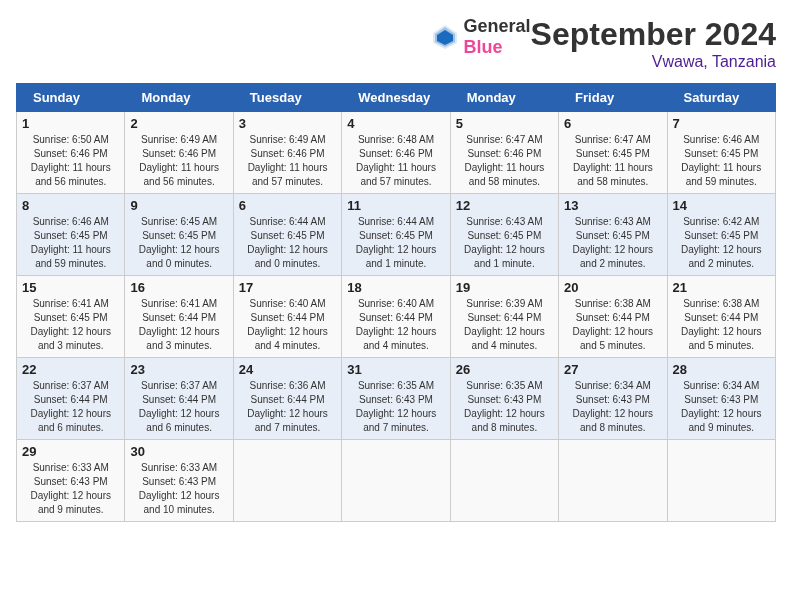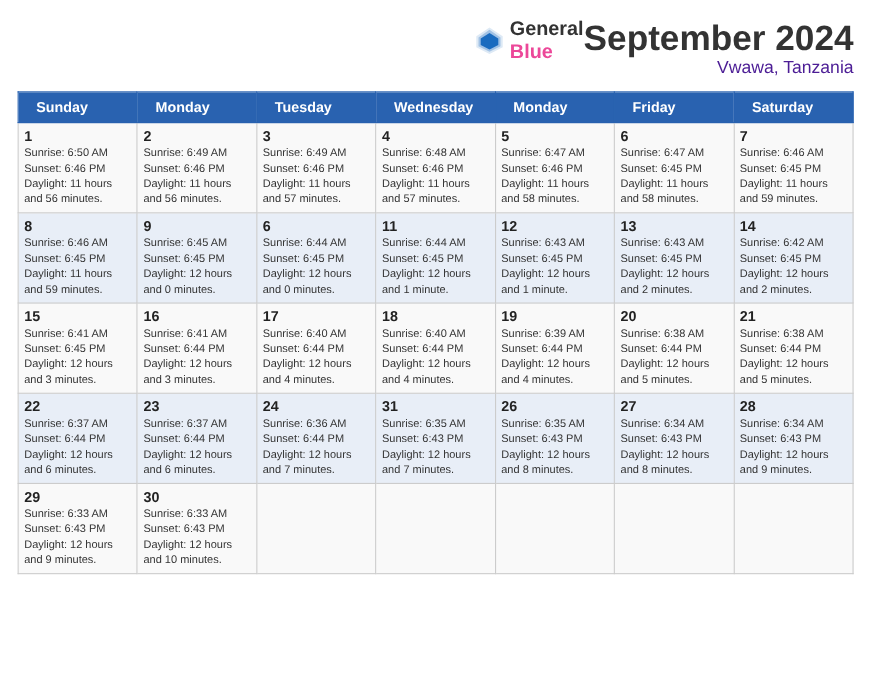--- a/index.html
+++ b/index.html
@@ -79,20 +79,21 @@
       font-size: 13px;
       font-weight: bold;
       color: #222;
       display: block;
       margin-bottom: 2px;
     }
     .day-info {
       font-size: 10px;
       color: #333;
       line-height: 1.4;
+      text-align: center;
     }
     .empty-cell {
       background-color: #f9f9f9 !important;
     }
   </style>
 </head>
 <body>
 
 <div class="header">
   <div class="logo">

